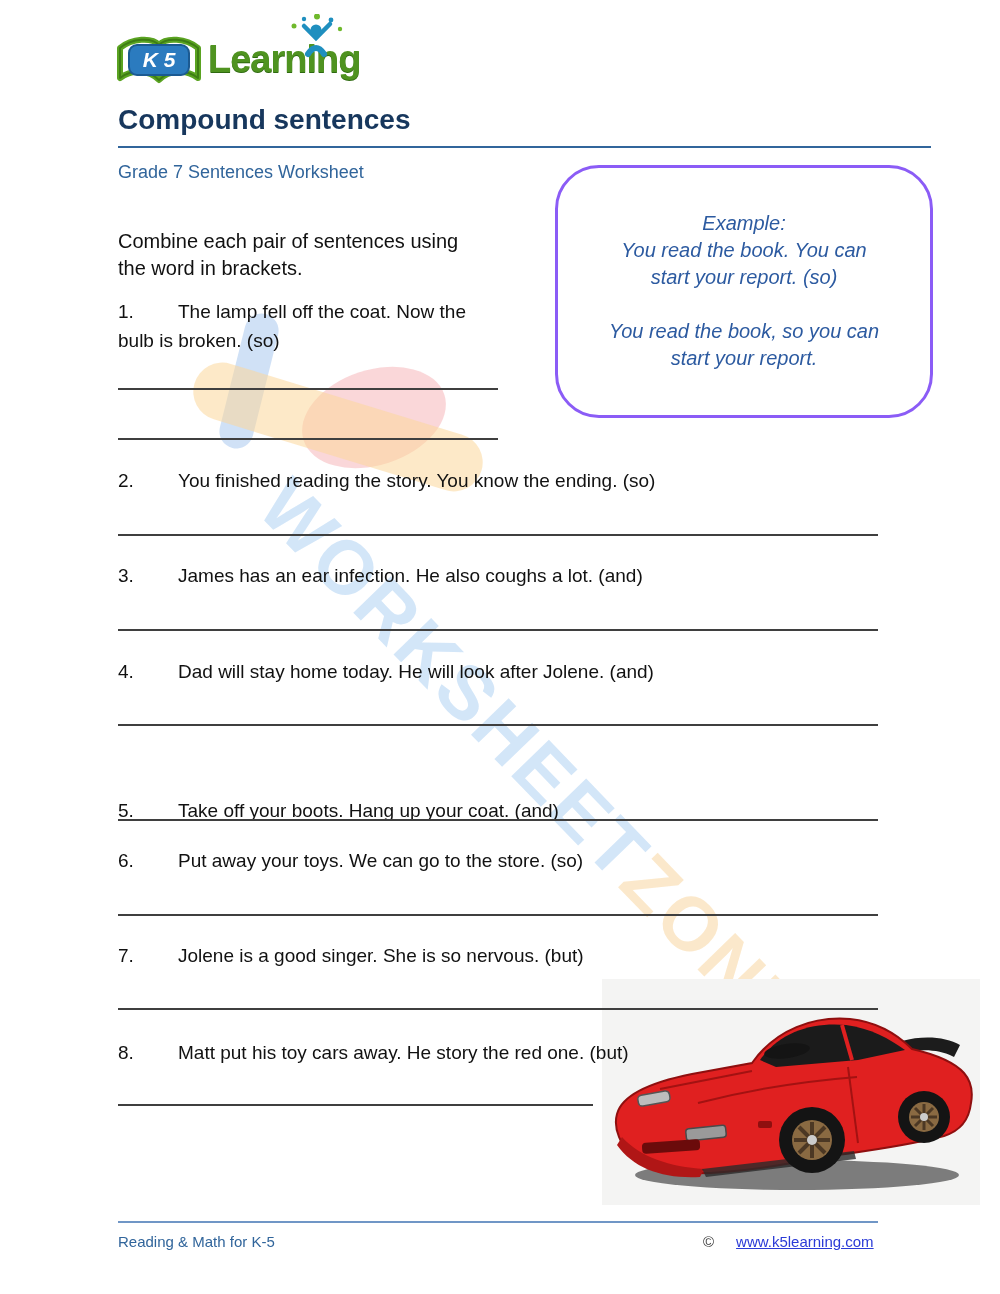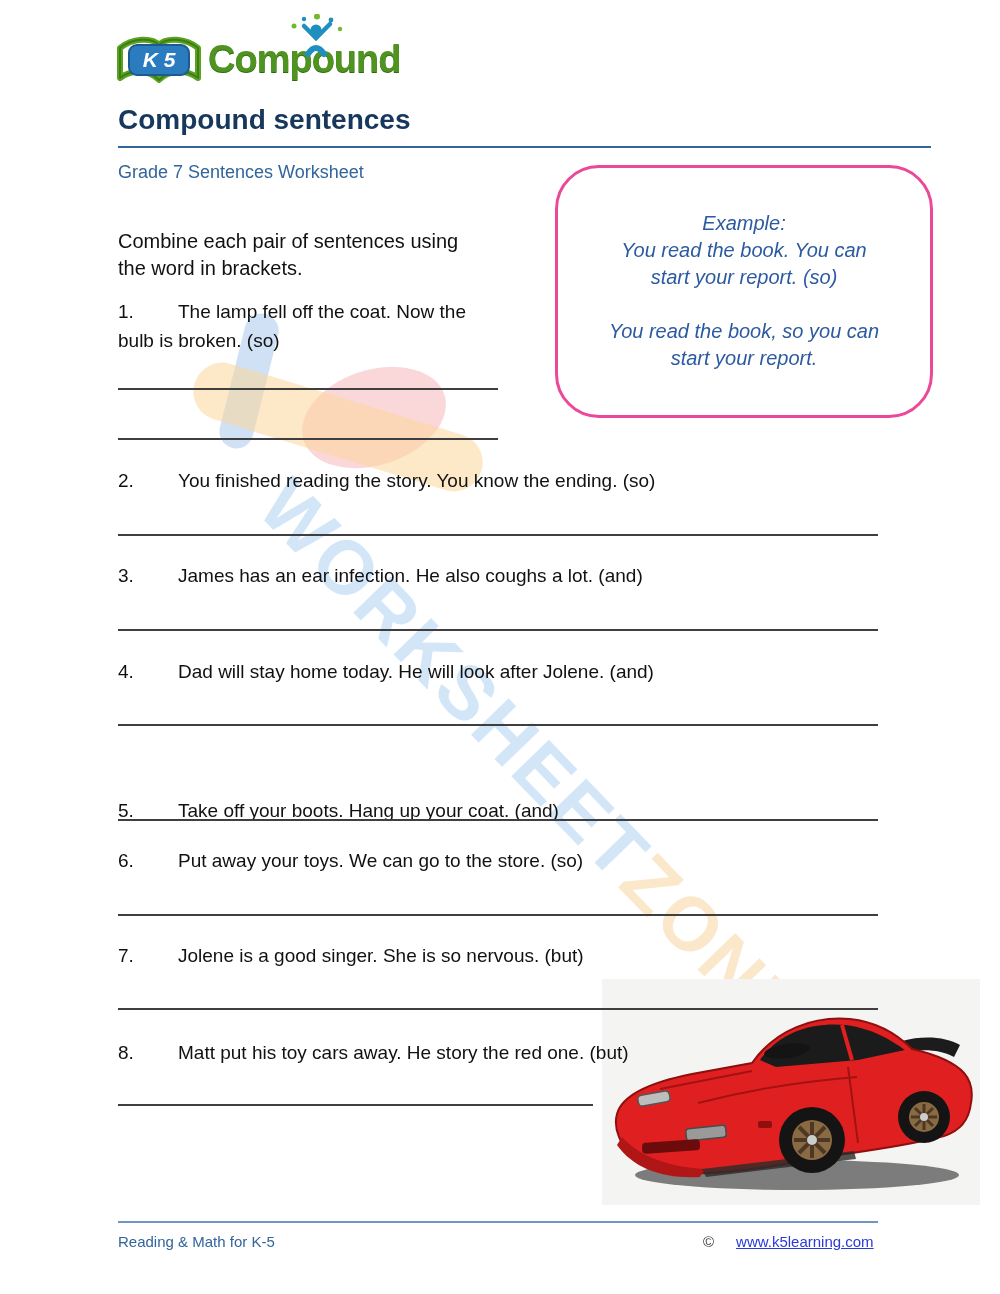--- a/index.html
+++ b/index.html
@@ -23,21 +23,21 @@
   #logo .figure{position:absolute;left:168px;top:-16px;}
 
   
   #title{left:118px;top:104px;font-size:28px;font-weight:700;color:#17375D;z-index:6;}
   #title-rule{left:118px;top:146px;width:813px;height:2px;background:#31659B;z-index:6;}
   #subtitle{left:118px;top:162px;font-size:18px;color:#31659B;z-index:6;}
 
   
   #example-box{
     left:555px;top:165px;width:378px;height:253px;box-sizing:border-box;
-    border:3px solid #ec4899;border-radius:44px;z-index:5;
+    border:3px solid #8b5cf6;border-radius:44px;z-index:5;
     text-align:center;color:#2C5AA0;font-style:italic;
     font-size:20px;line-height:27px;padding-top:42px;
   }
   #example-box .gap{height:27px;}
 
   
   #instructions{left:118px;top:228px;width:345px;font-size:20px;line-height:27px;z-index:5;}
 
   .q1wrap{left:118px;top:297px;width:385px;font-size:19px;line-height:29px;z-index:5;}
   .q1num{display:inline-block;width:60px;}
@@ -96,21 +96,21 @@
 
   <div class="abs" id="logo">
     <span class="book">
       <svg width="86" height="54" viewBox="0 0 86 54">
         <path d="M4,12 C16,2 36,1 43,9 C50,1 70,2 82,12 L82,42 C70,33 53,34 43,44 C33,34 16,33 4,42 Z" fill="#ffffff" stroke="#5aa321" stroke-width="6" stroke-linejoin="round"></path>
         <path d="M4,12 C16,2 36,1 43,9 C50,1 70,2 82,12 L82,42 C70,33 53,34 43,44 C33,34 16,33 4,42 Z" fill="none" stroke="#3e7d14" stroke-width="2" stroke-linejoin="round"></path>
         <rect x="13" y="9" width="60" height="30" rx="8" fill="#2b7bbf" stroke="#1b5a92" stroke-width="2"></rect>
         <text x="43" y="31" font-family="Liberation Sans, sans-serif" font-size="21" font-style="italic" font-weight="bold" fill="#ffffff" text-anchor="middle">K 5</text>
       </svg>
     </span>
-    <span class="learning">Compound</span>
+    <span class="learning">Learning</span>
     <span class="figure">
       <svg width="64" height="44" viewBox="0 0 64 44">
         <circle cx="10" cy="12" r="2.5" fill="#6fb92c"></circle>
         <circle cx="20" cy="5" r="2.2" fill="#1f8fbf"></circle>
         <circle cx="33" cy="2.5" r="3" fill="#6fb92c"></circle>
         <circle cx="47" cy="6" r="2.4" fill="#1f8fbf"></circle>
         <circle cx="56" cy="15" r="2.2" fill="#6fb92c"></circle>
         <circle cx="32" cy="16" r="5.5" fill="#1f8fbf"></circle>
         <path d="M20,12 L32,24 L46,10" stroke="#1f8fbf" stroke-width="4.5" fill="none" stroke-linecap="round"></path>
         <path d="M24,40 Q32,28 40,40" stroke="#1f8fbf" stroke-width="6" fill="none" stroke-linecap="round"></path>

